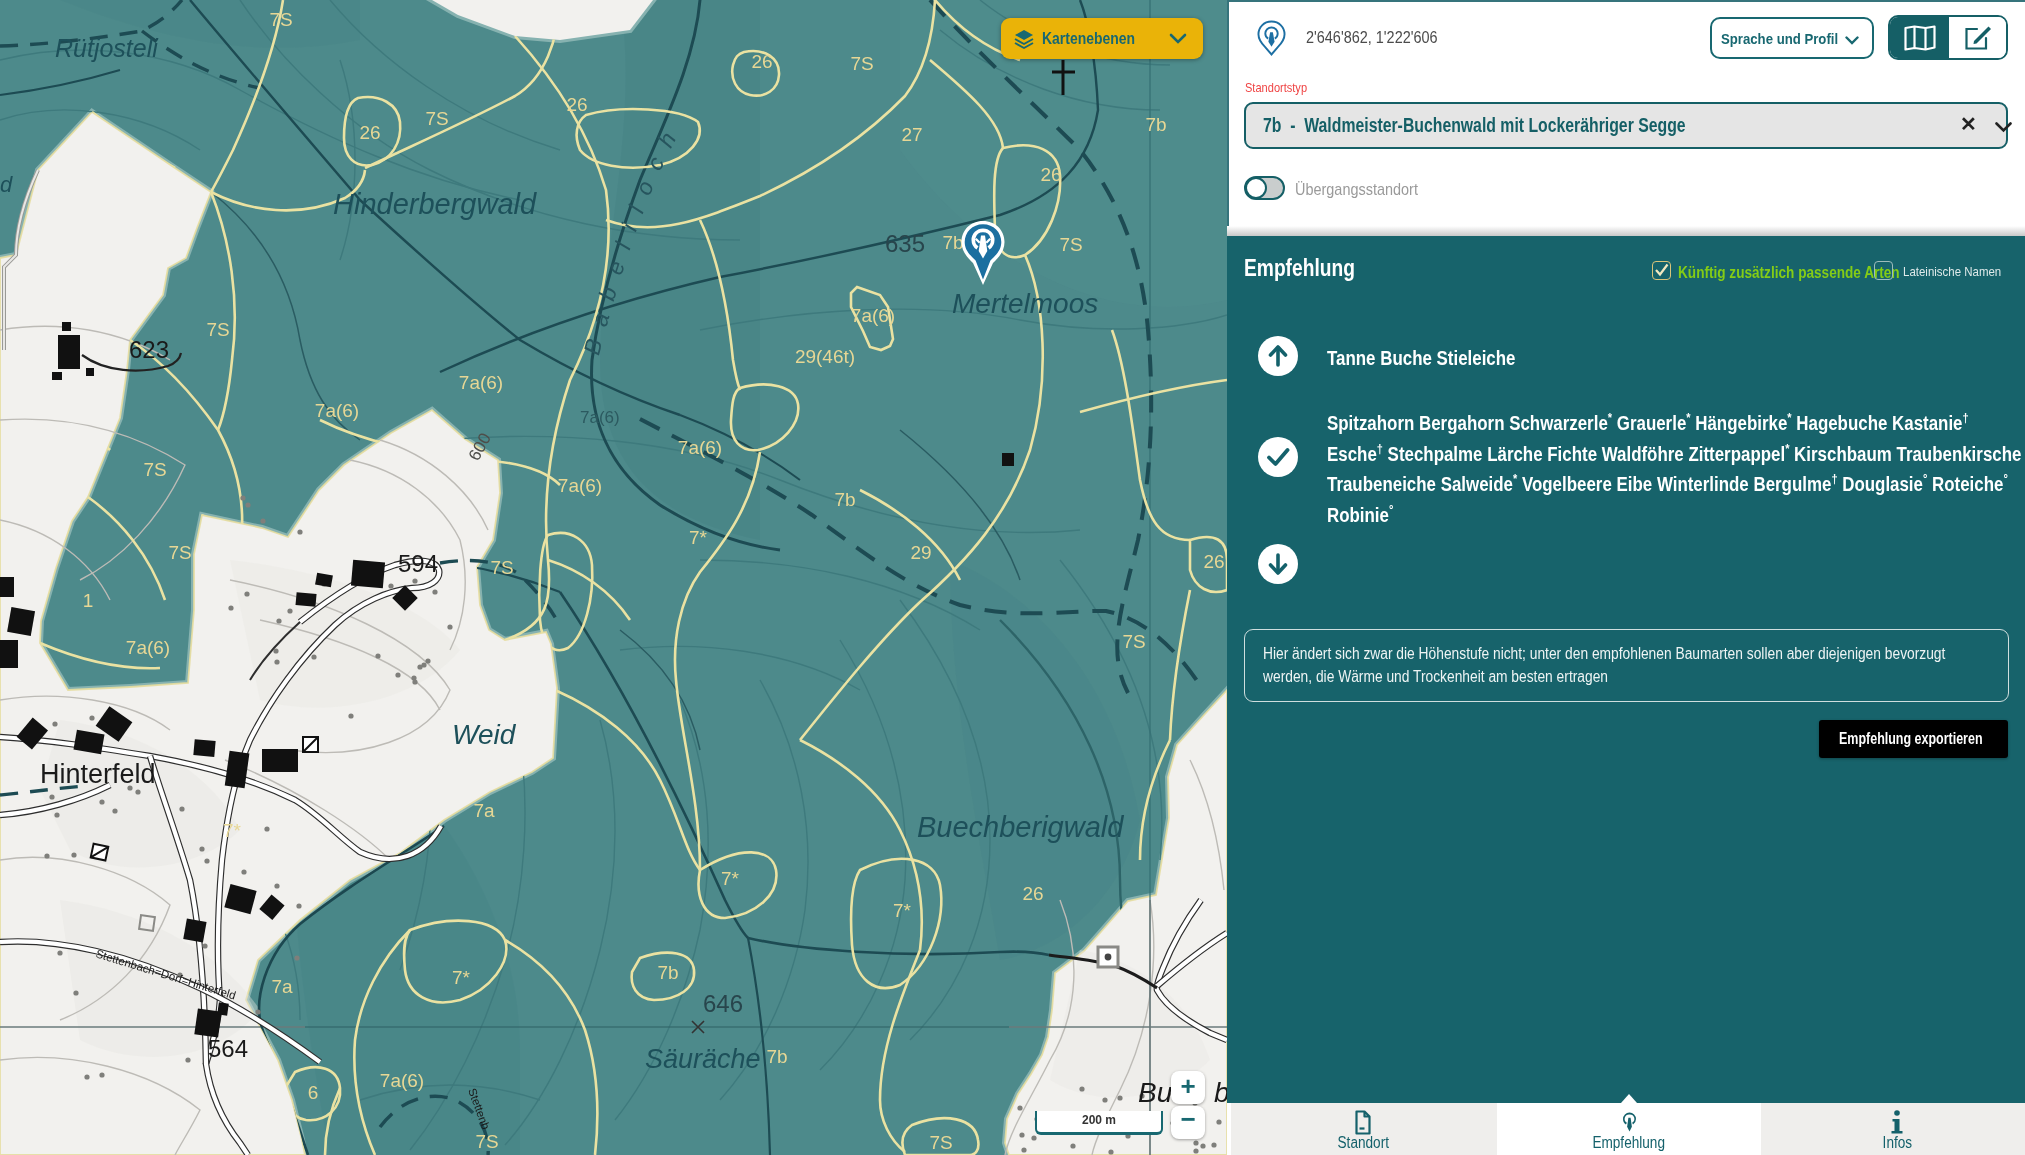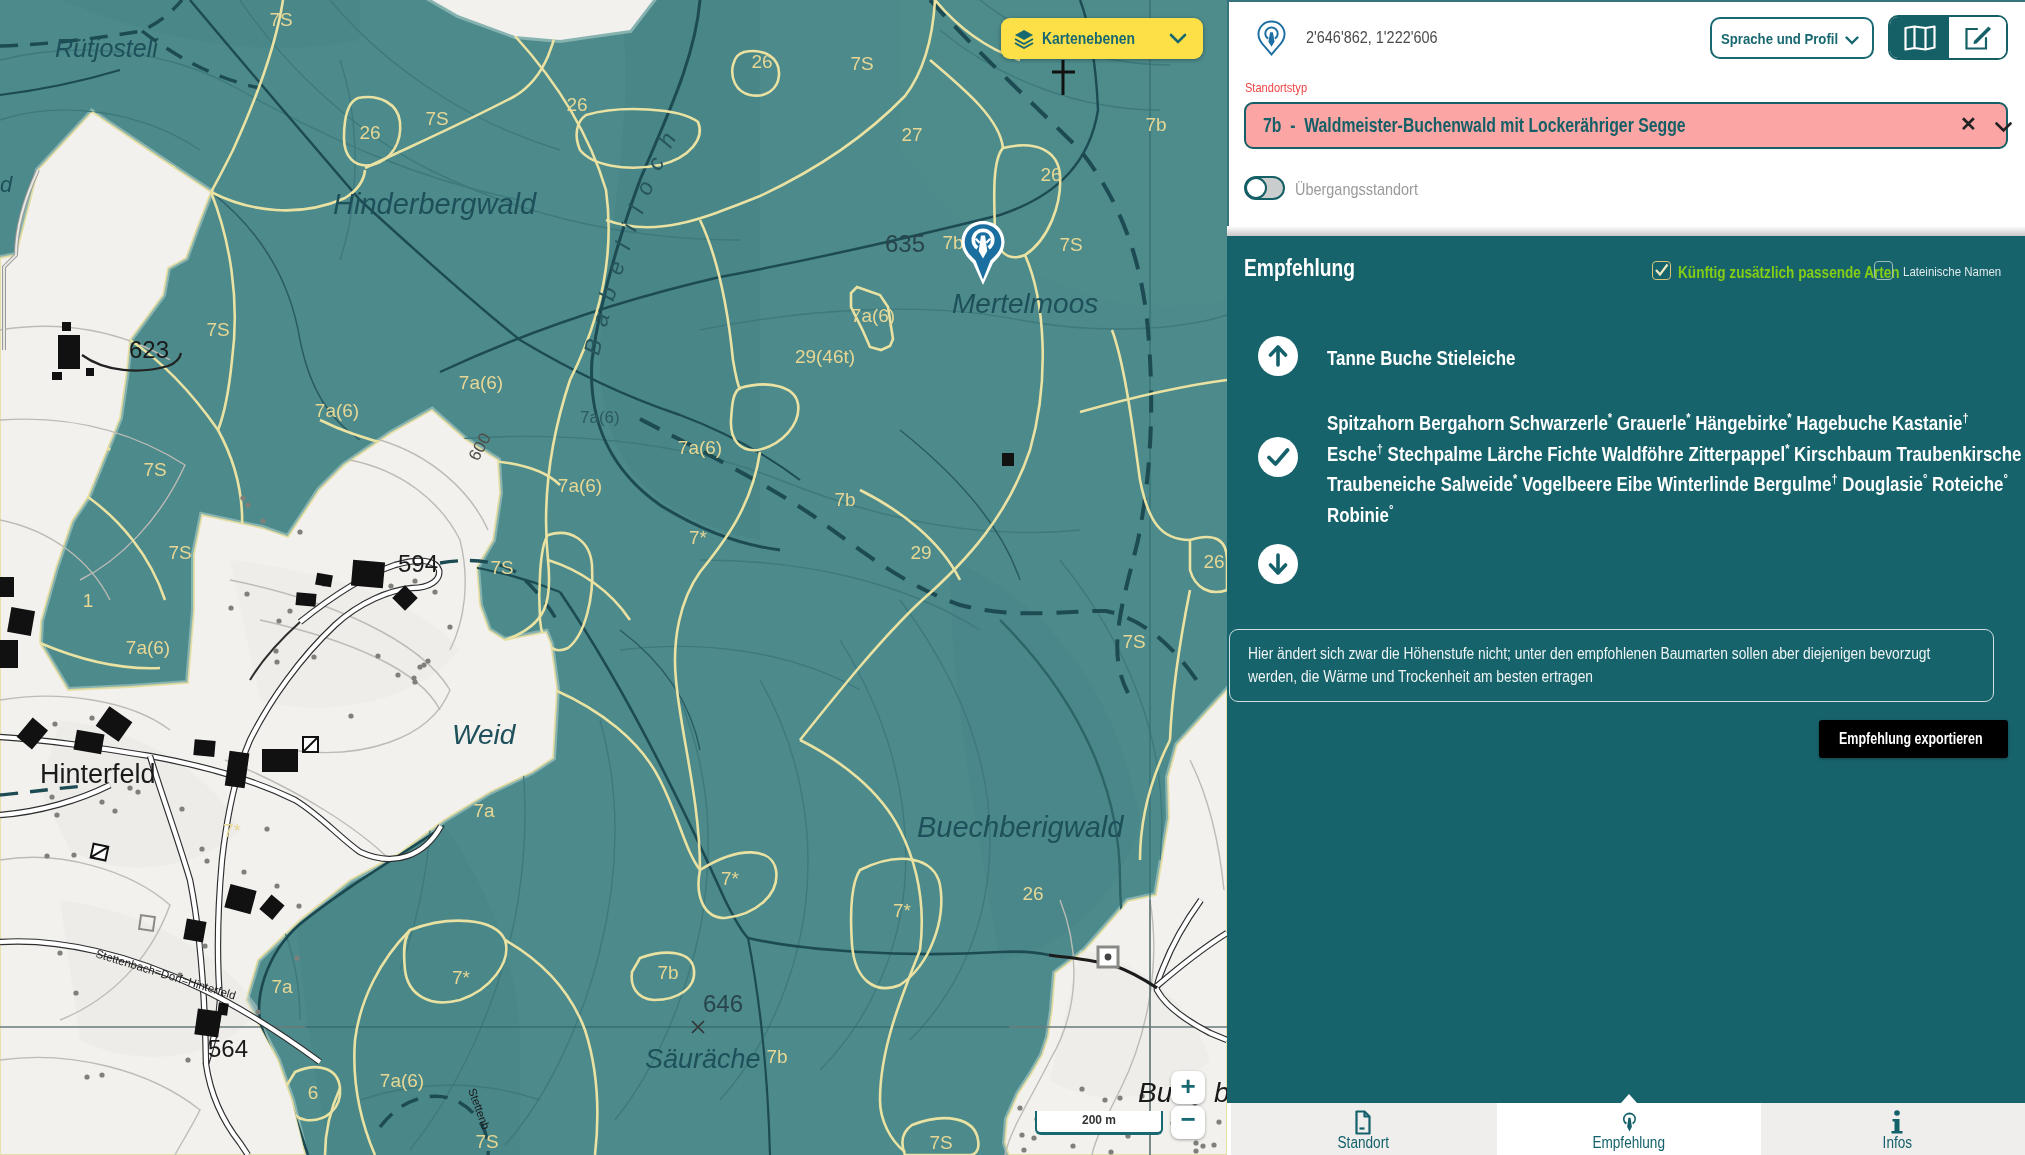--- a/index.html
+++ b/index.html
@@ -10,50 +10,50 @@
   .hdr{position:absolute;left:0;top:0;width:798px;height:236px;background:#fff;}
   .pabs{position:absolute;}
   .cx{display:inline-block;transform:scaleX(.85);transform-origin:0 50%;white-space:nowrap;}
   .coords{position:absolute;left:79px;top:28px;font-size:17px;color:#4b4b4b;}
   .btn-sprache{position:absolute;left:483px;top:17px;width:164px;height:42px;border:2px solid #186871;border-radius:10px;box-sizing:border-box;color:#186871;font-weight:bold;font-size:15.5px;}
   .btn-sprache .t{position:absolute;left:9px;top:11px;}
   .segwrap{position:absolute;left:661px;top:15px;width:120px;height:45px;border:2px solid #155f66;border-radius:10px;box-sizing:border-box;overflow:hidden;background:#fff;}
   .segl{position:absolute;left:0;top:0;width:59px;height:41px;background:#155f66;}
   .segr{position:absolute;left:59px;top:0;width:57px;height:41px;background:#fff;}
   .lbl-styp{position:absolute;left:18px;top:80px;font-size:13px;color:#ef4444;}
-  .selbox{position:absolute;left:17px;top:102px;width:764px;height:47px;border:2px solid #155f66;border-radius:9px;box-sizing:border-box;background:#fca5a5;}
+  .selbox{position:absolute;left:17px;top:102px;width:764px;height:47px;border:2px solid #155f66;border-radius:9px;box-sizing:border-box;background:#e5e5e5;}
   .selbox .txt{position:absolute;left:17px;top:10px;font-size:20px;font-weight:bold;color:#155f66;}
   .selbox .x{position:absolute;left:714px;top:8px;font-size:20px;font-weight:bold;color:#222;}
   .toggle{position:absolute;left:17px;top:176px;width:41px;height:24px;border:2px solid #155f66;border-radius:13px;box-sizing:border-box;background:#c9cdcd;}
   .knob{position:absolute;left:-1px;top:-1px;width:22px;height:22px;border-radius:50%;background:#fff;border:2px solid #155f66;box-sizing:border-box;}
   .lbl-ueberg{position:absolute;left:68px;top:180px;font-size:17px;color:#9a9a9a;}
   .hshadow{position:absolute;left:0;top:226px;width:798px;height:10px;background:linear-gradient(#ffffff,#c8c8c8);}
   .teal{position:absolute;left:0;top:236px;width:798px;height:867px;background:#17636b;}
   .teal .h1{position:absolute;left:17px;top:18px;font-size:24px;font-weight:bold;color:#fff;} .h1 .cx{transform:scaleX(.80);}
   .cb{position:absolute;width:19px;height:19px;border-radius:4px;box-sizing:border-box;}
   .cb1{left:425px;top:25px;border:1.5px solid #d9c47a;}
   .cb2{left:647px;top:25px;border:1.5px solid #9fbcbc;}
   .cb1 svg{position:absolute;left:1px;top:1px;}
   .cblbl1{position:absolute;left:451px;top:28px;font-size:16px;font-weight:bold;color:#84cc16;}
   .cblbl2{position:absolute;left:676px;top:28px;font-size:13.5px;color:#dfeaea;}
   .circ{position:absolute;left:31px;width:40px;height:40px;border-radius:50%;background:#fff;}
   .sp{position:absolute;left:100px;color:#fff;font-size:20px;font-weight:bold;line-height:26px;}
   .sp .cx{transform:scaleX(.845);}
   .sp sup{font-size:13px;}
-  .infobox{position:absolute;left:2px;top:393px;width:765px;height:73px;border:1.5px solid #cfdede;border-radius:9px;box-sizing:border-box;color:#eef4f4;font-size:16px;line-height:22.5px;padding:13px 18px;}
+  .infobox{position:absolute;left:17px;top:393px;width:765px;height:73px;border:1.5px solid #cfdede;border-radius:9px;box-sizing:border-box;color:#eef4f4;font-size:16px;line-height:22.5px;padding:13px 18px;}
   .infobox .cx{transform:scaleX(.862);}
   .expbtn{position:absolute;left:592px;top:484px;width:189px;height:38px;background:#000000;border-radius:3px;color:#fff;font-weight:bold;font-size:16px;box-shadow:0 1px 3px rgba(0,0,0,.3);}
   .expbtn .t{position:absolute;left:20px;top:10px;}
   .expbtn .cx{transform:scaleX(.78);}
   .nav{position:absolute;left:4px;top:1103px;width:798px;height:52px;background:#efeeec;}
   .navmid{position:absolute;left:266px;top:0;width:264px;height:52px;background:#fff;}
   .notch{position:absolute;left:390px;top:-9px;width:16px;height:9px;background:#fff;clip-path:polygon(50% 0,100% 100%,0 100%);}
   .navlbl{position:absolute;top:31px;width:160px;text-align:center;font-size:16px;color:#14616b;}
   .navlbl .cx{transform:scaleX(.85);transform-origin:50% 50%;}
-  .kart{position:absolute;left:1001px;top:18px;width:202px;height:41px;background:#fde047;border-radius:9px;box-shadow:0 1px 4px rgba(0,0,0,.35);}
+  .kart{position:absolute;left:1001px;top:18px;width:202px;height:41px;background:#eab308;border-radius:9px;box-shadow:0 1px 4px rgba(0,0,0,.35);}
   .kart .t{position:absolute;left:41px;top:11px;font-size:17px;font-weight:bold;color:#186871;}
   .kart .cx{transform:scaleX(.82);}
   .zoombtn{position:absolute;left:1171px;width:34px;height:33px;background:#fff;border-radius:8px;box-shadow:0 1px 3px rgba(0,0,0,.35);color:#186871;font-size:26px;font-weight:bold;text-align:center;line-height:31px;}
   .scalebar{position:absolute;left:1035px;top:1111px;width:124px;height:21px;background:#fff;border-left:2px solid #186871;border-right:2px solid #186871;border-bottom:3px solid #186871;border-radius:0 0 6px 6px;text-align:center;font-size:12px;font-weight:bold;color:#333;line-height:19px;}
 </style>
 </head>
 <body>
 <div class="root">
 <div class="map" id="mapholder">
 <svg width="1227" height="1155" viewBox="0 0 1227 1155">

